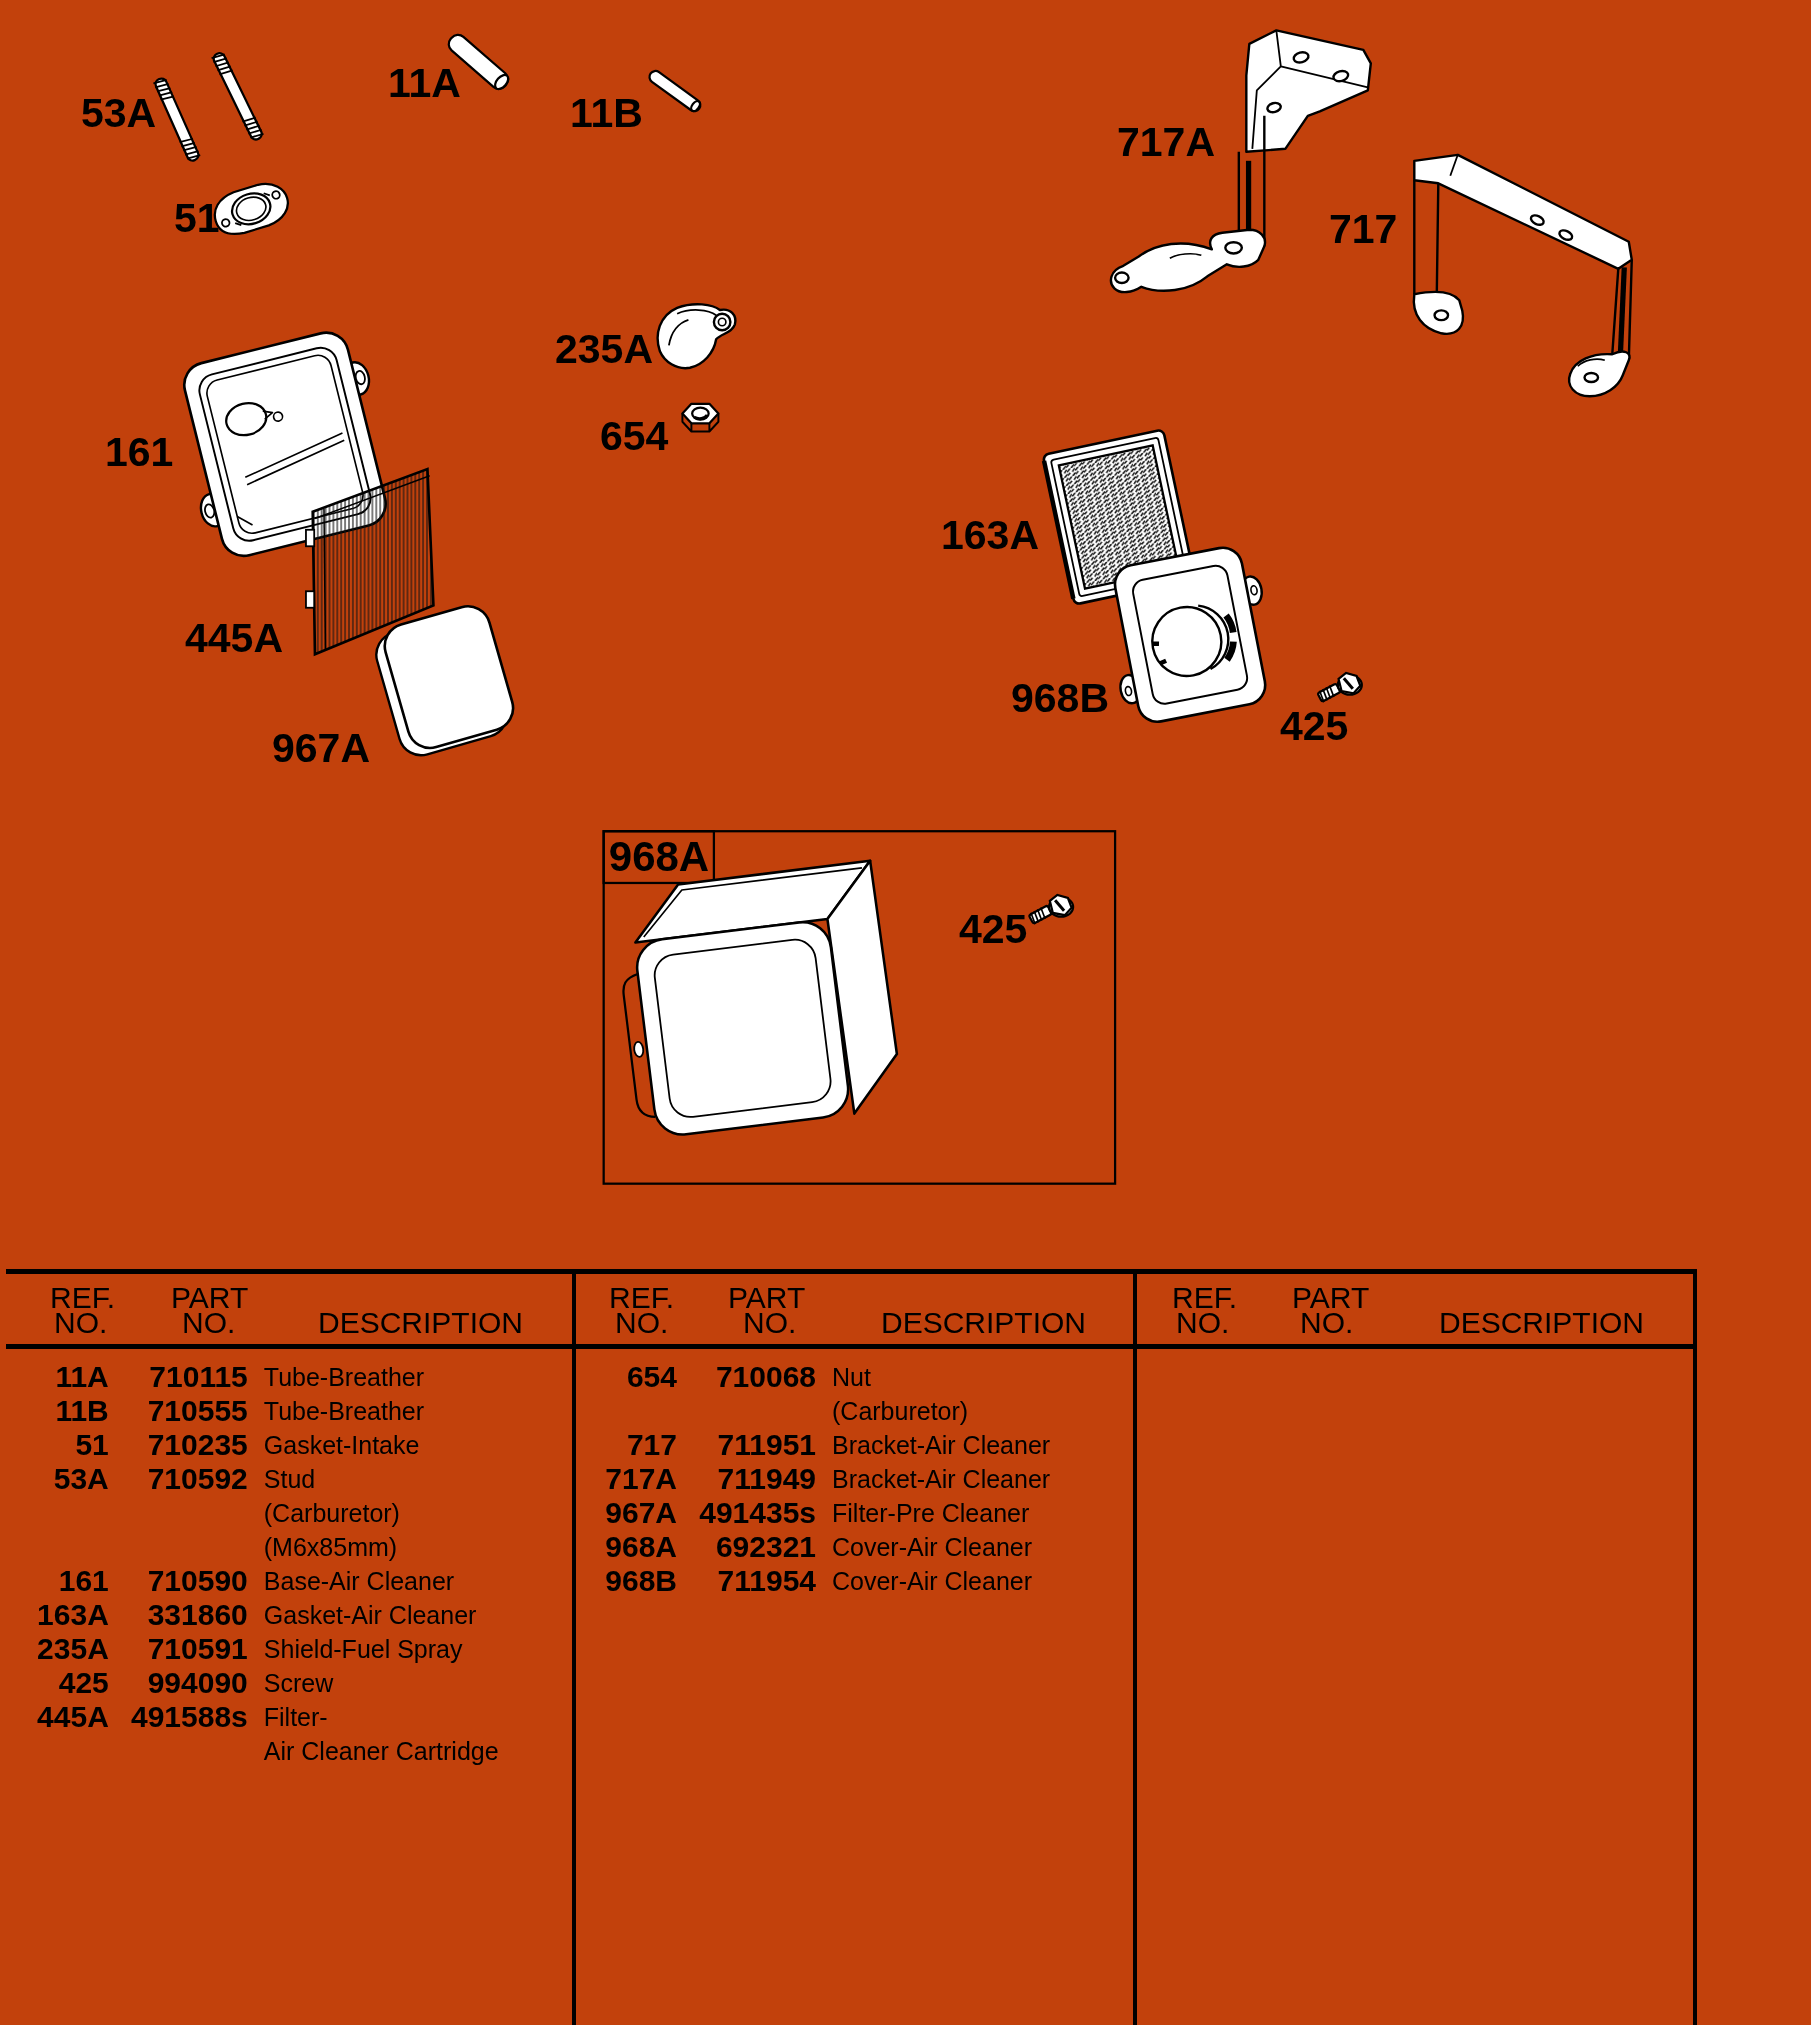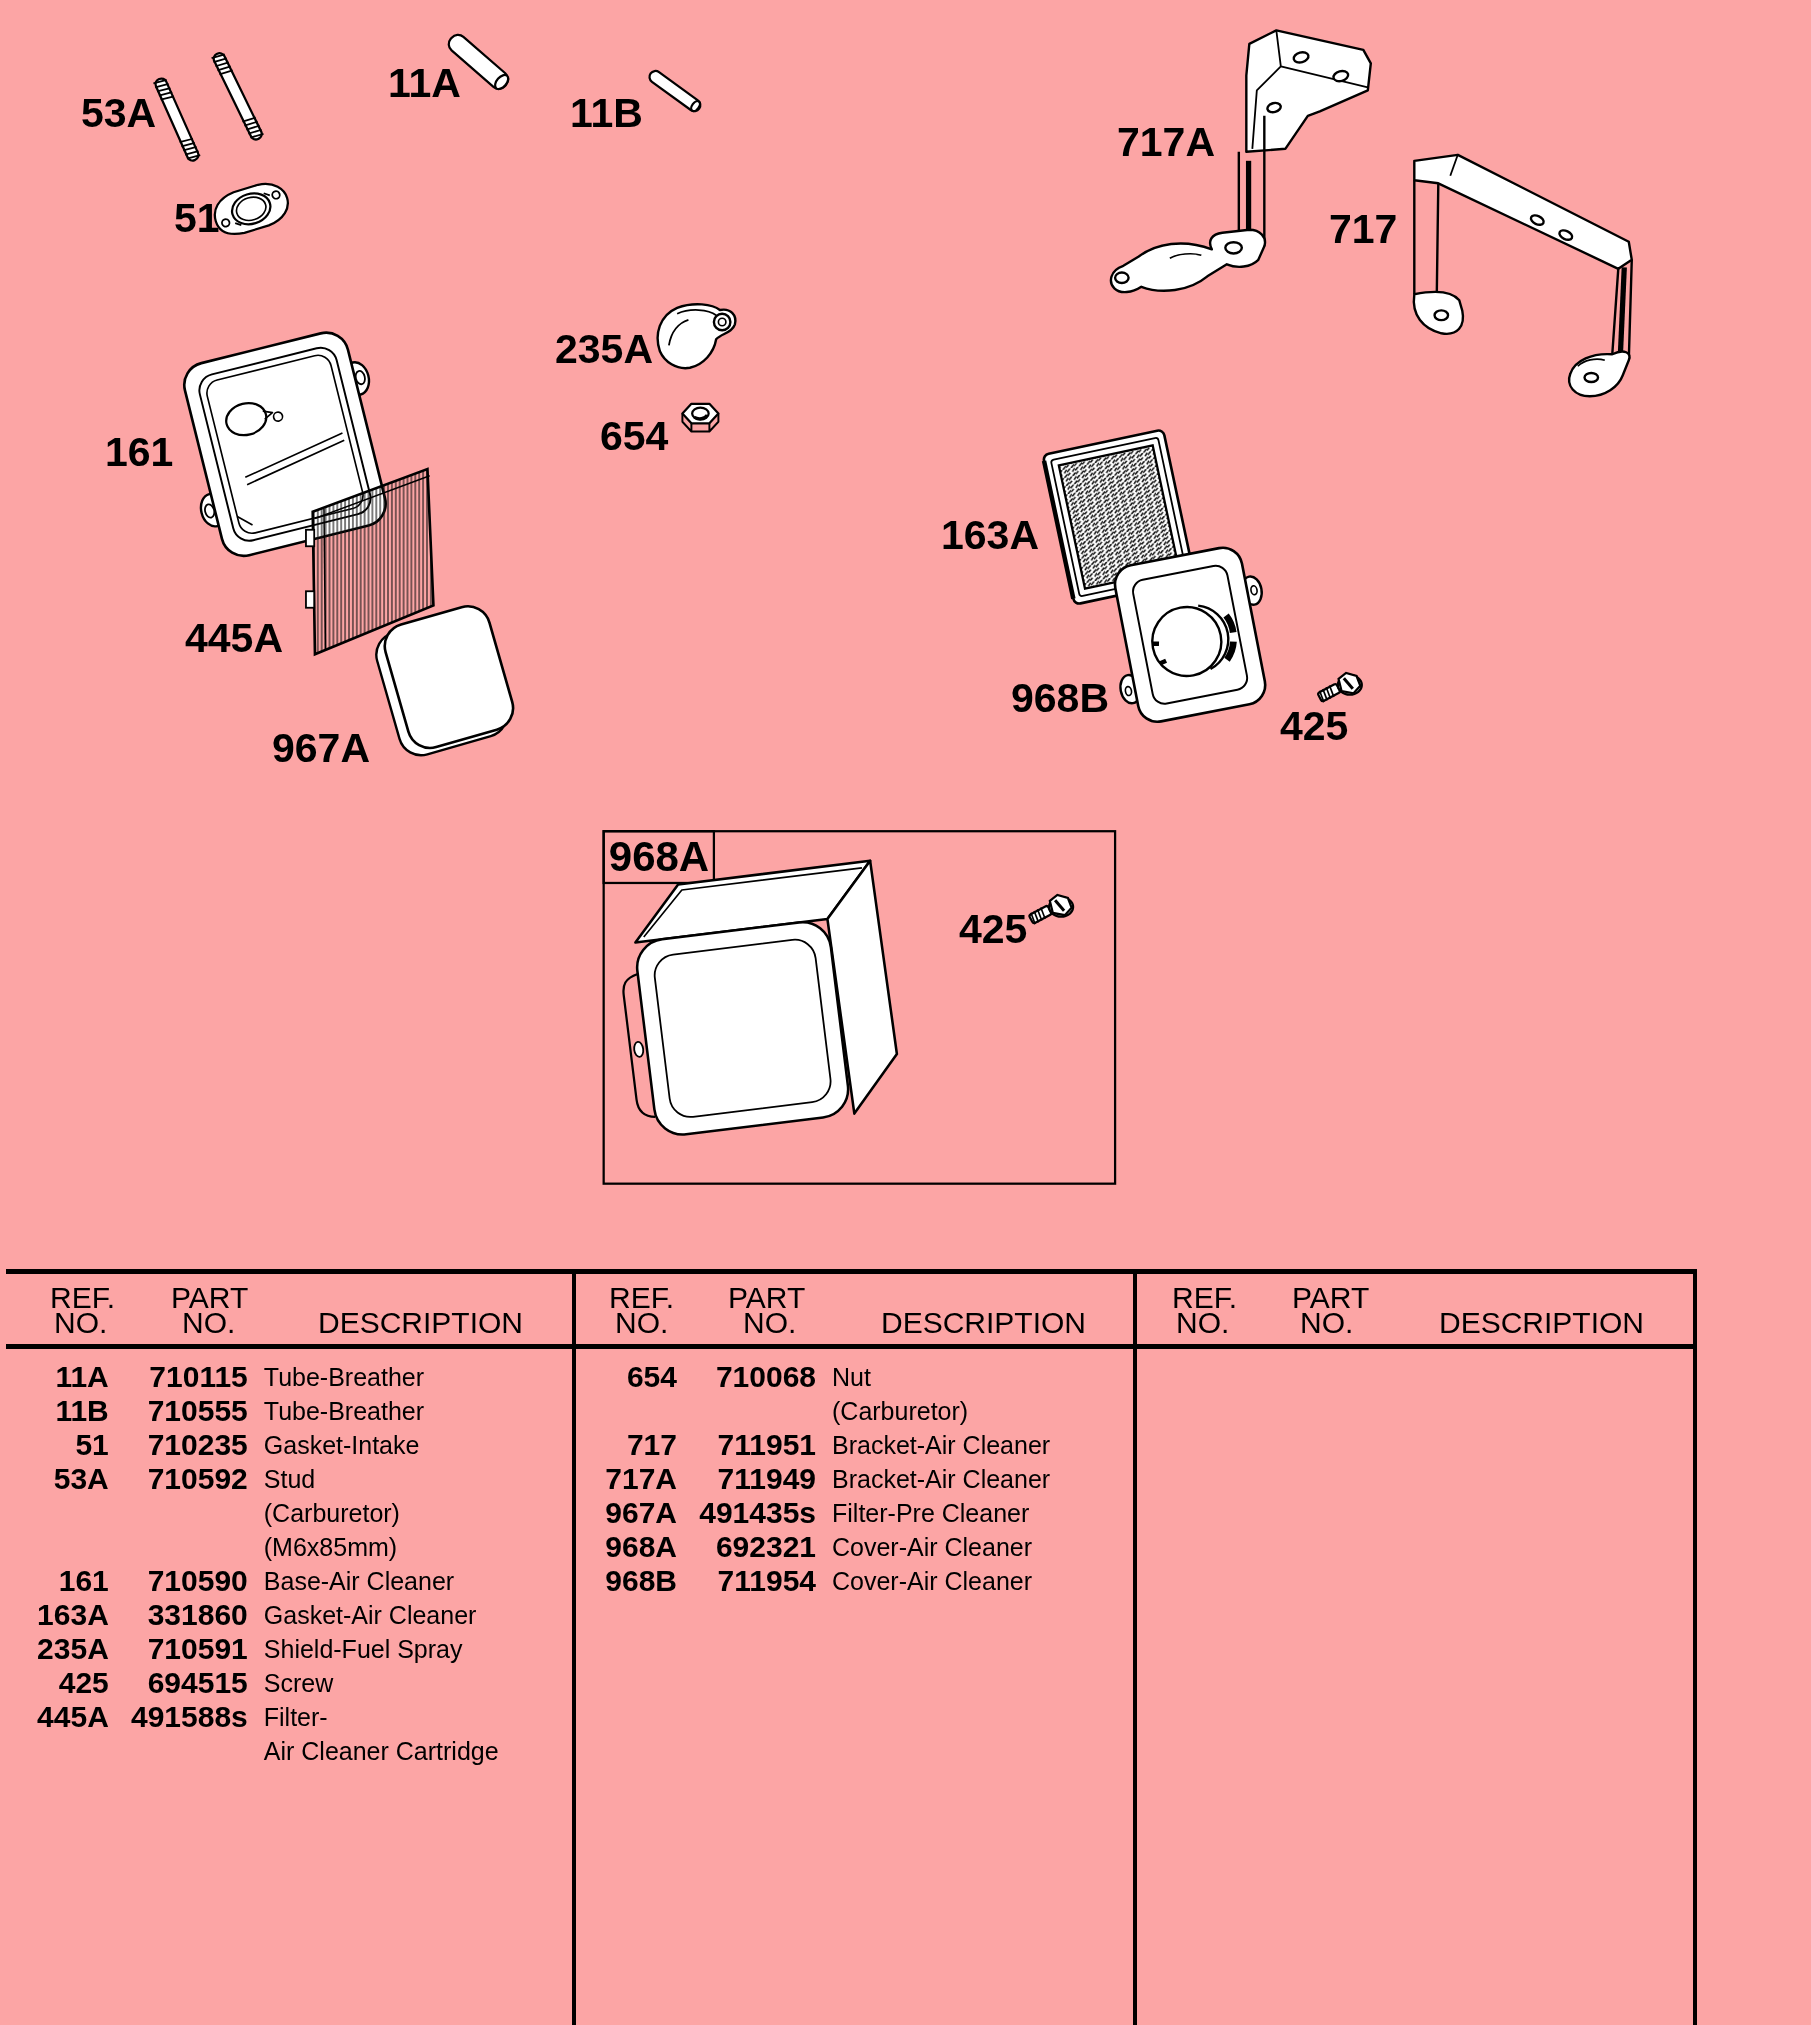--- a/index.html
+++ b/index.html
@@ -1,16 +1,16 @@
 <!DOCTYPE html>
 <html style="font-size:12px"><head>
 <meta charset="utf-8">
 <style>
   html,body{margin:0;padding:0;background:#fff}
-  #page{position:relative;width:1811px;height:2025px;background:#fca5a5;
+  #page{position:relative;width:1811px;height:2025px;background:#c2410c;
         font-family:"Liberation Sans",sans-serif;color:#000;overflow:hidden}
   .dlabel{position:absolute;font-size:41px;font-weight:bold;line-height:1;white-space:nowrap;letter-spacing:0}
   #boxlabel{position:absolute;left:604px;top:831px;width:110px;height:52px;display:flex;
             align-items:center;justify-content:center;font-size:42px;font-weight:bold}
   .rule{position:absolute;background:#000}
   .hdr{position:absolute;font-size:30px;line-height:1;white-space:nowrap}
   .tcol{position:absolute;top:1360px;width:564px}
   .tline{position:relative;height:34px}
   .tref,.tpart{position:absolute;top:0;font-size:30px;font-weight:bold;text-align:right;line-height:34px;white-space:nowrap}
   .tref{left:0;width:105px}
@@ -293,21 +293,21 @@
         <span class="tpart">331860</span>
         <span class="tdesc">Gasket-Air Cleaner</span>
       </div>
       <div class="tline">
         <span class="tref">235A</span>
         <span class="tpart">710591</span>
         <span class="tdesc">Shield-Fuel Spray</span>
       </div>
       <div class="tline">
         <span class="tref">425</span>
-        <span class="tpart">694515</span>
+        <span class="tpart">994090</span>
         <span class="tdesc">Screw</span>
       </div>
       <div class="tline">
         <span class="tref">445A</span>
         <span class="tpart">491588s</span>
         <span class="tdesc">Filter-</span>
       </div>
       <div class="tline">
         <span class="tref"></span>
         <span class="tpart"></span>

